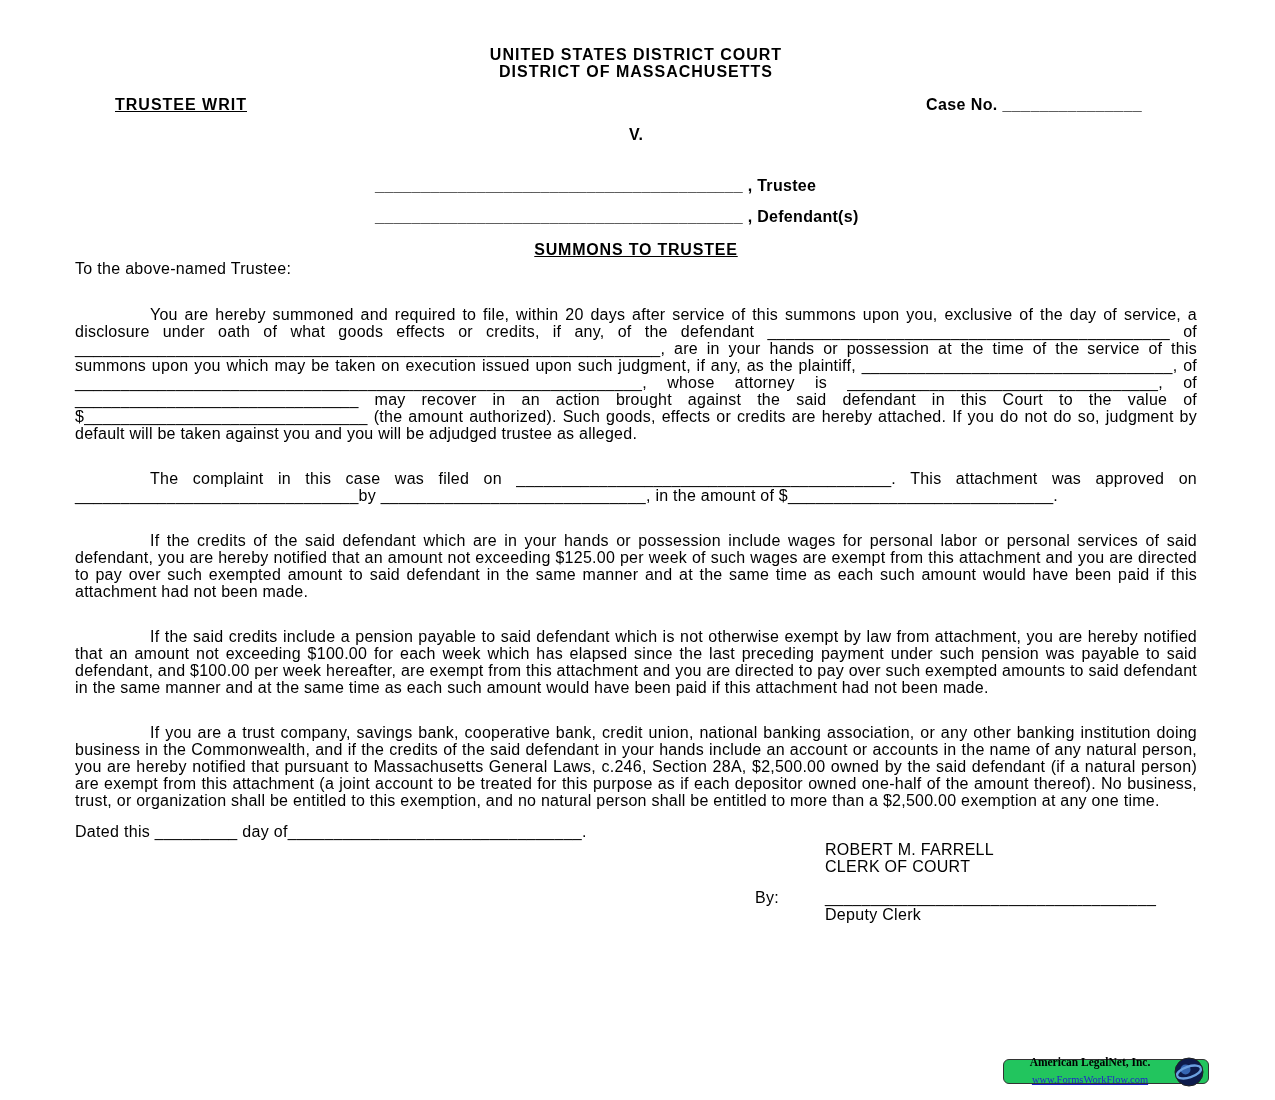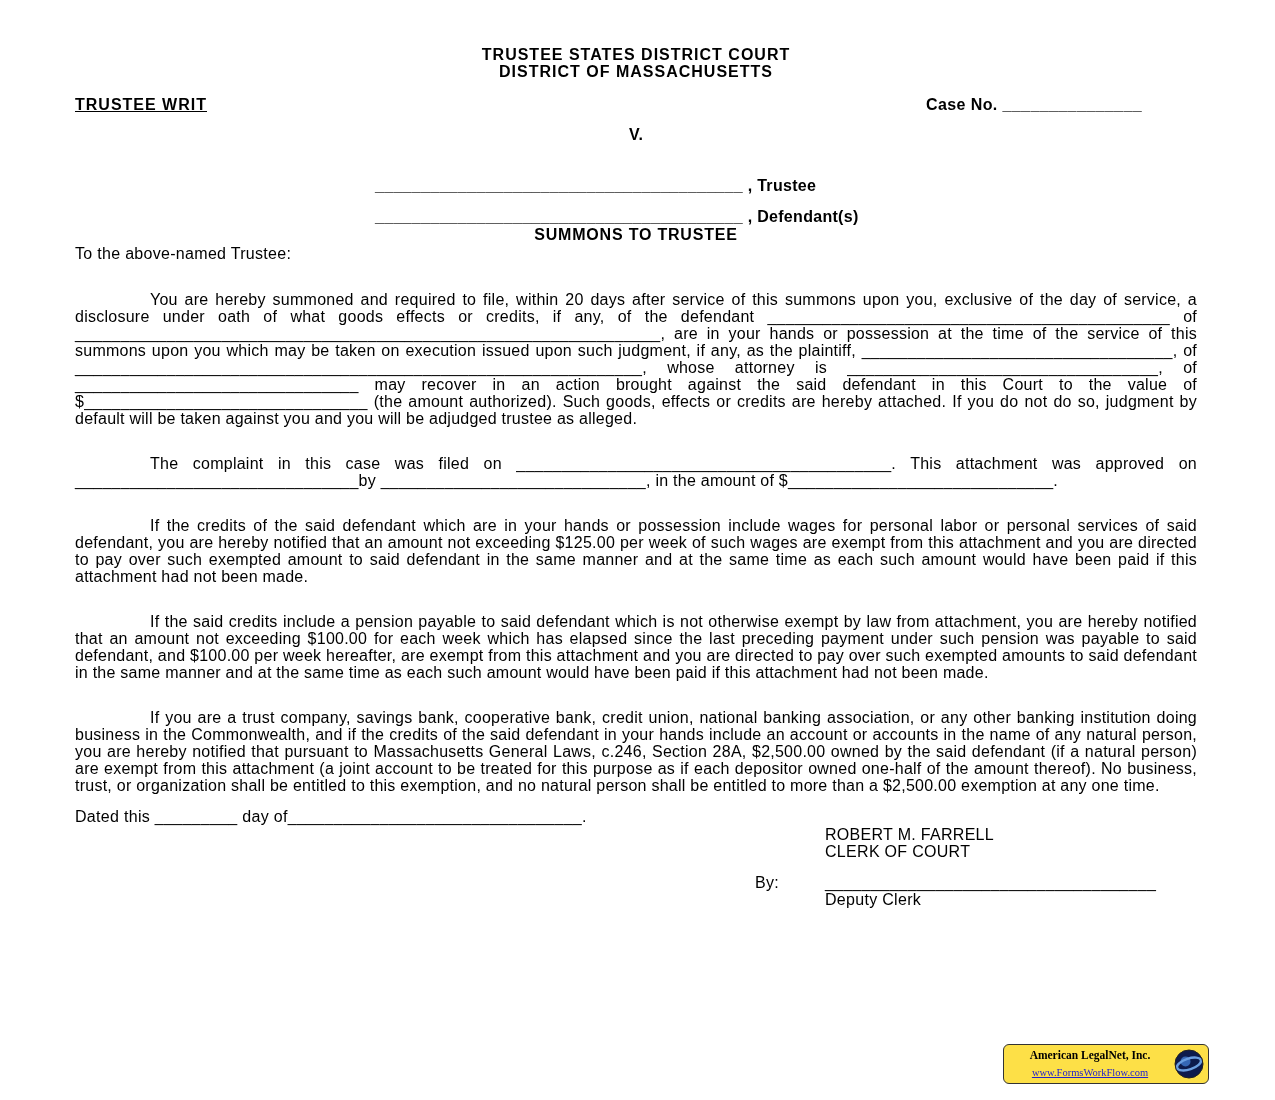--- a/index.html
+++ b/index.html
@@ -16,75 +16,76 @@
     text-align:center; font-weight:700; font-size:16px;
     line-height:17px; letter-spacing:1px;
   }
   .title-row {
     display:flex; justify-content:space-between; align-items:baseline;
     margin-top:16px;
   }
   .form-title {
     font-weight:700; font-size:16px; letter-spacing:1px;
     text-decoration:underline;
+    margin-left:40px;
   }
   .case-no { font-weight:700; font-size:16px; letter-spacing:.4px; padding-right:55px; white-space:nowrap; }
 
   .party-line {
     font-weight:700; font-size:16px; letter-spacing:.3px;
     margin-left:300px; margin-top:2px; white-space:nowrap;
   }
   .vs { margin-left:0; text-align:center; margin-top:12px; }
   .party-defendant { margin-top:13px; }
   .party-trustee { margin-top:33px; }
 
   .summons-title {
     text-align:center; font-weight:700; font-size:16px; letter-spacing:.8px;
-    margin-top:0;
+    text-decoration:underline; margin-top:15px;
   }
   .salutation { font-size:16px; letter-spacing:.3px; margin-top:1px; }
 
   .body-para {
     font-size:16px; line-height:17px; letter-spacing:.25px;
     text-align:justify; text-indent:75px; margin-top:28px;
   }
 
   .dated-line { font-size:16px; letter-spacing:.3px; margin-top:14px; }
 
   .sig-block { margin-left:680px; font-size:16px; line-height:17px; letter-spacing:.3px; }
   .sig-ind { margin-left:70px; }
   .by-row { display:flex; margin-top:14px; }
   .by-label { width:70px; }
   .by-blank { white-space:nowrap; }
 
   .footer-badge {
     position:absolute; right:66px; bottom:16px;
-    width:206px; height:40px;
+    width:206px; height:25px;
     border:1px solid #333; border-radius:6px;
     display:flex; align-items:center; gap:2px;
-    padding:2px 4px; background:#fde047;
+    padding:2px 4px; background:#22c55e;
   }
   .badge-text { flex:1; text-align:center; }
   .badge-company {
     font-family:"Liberation Serif","DejaVu Serif",serif;
     font-weight:700; font-size:11.5px; line-height:13px;
   }
   .badge-url {
     font-family:"Liberation Serif","DejaVu Serif",serif;
     font-size:10.5px; color:#2222cc; text-decoration:underline; cursor:pointer;
   }
   .globe { width:30px; height:30px; flex:0 0 auto; display:block; }
 </style>
 </head>
 <body>
 
 <div class="page">
 
   <div class="court-header">
-    <div>TRUSTEE STATES DISTRICT COURT</div>
+    <div>UNITED STATES DISTRICT COURT</div>
     <div>DISTRICT OF MASSACHUSETTS</div>
   </div>
 
   <div class="title-row">
     <span class="form-title">TRUSTEE WRIT</span>
     <span class="case-no">
       <span>Case No.</span>
       <span>_______________</span>
     </span>
   </div>

